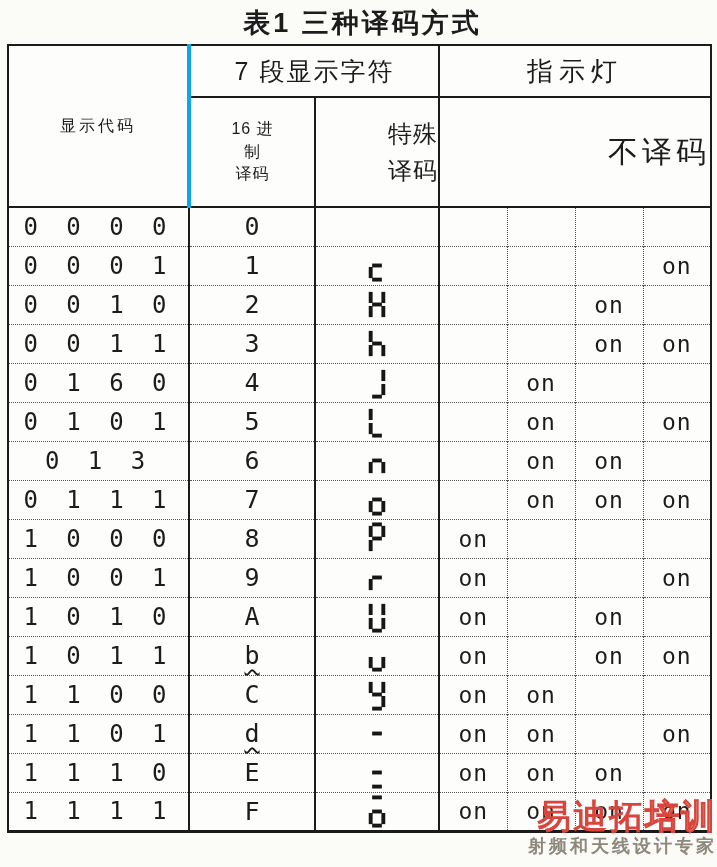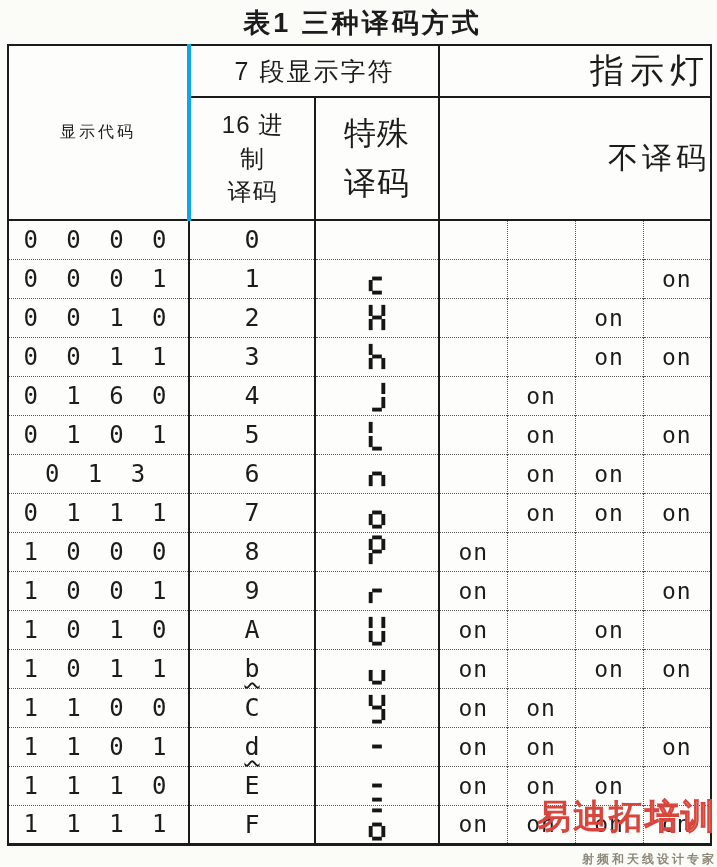--- a/index.html
+++ b/index.html
@@ -15,41 +15,41 @@
   }
   table.decode-table {
     position: absolute; left: 7px; top: 44px; width: 703px;
     border-collapse: collapse; table-layout: fixed; background: #fdfdfb;
     border: 2px solid #1b1b1b; border-bottom-width: 3px;
   }
   th, td { padding: 0; text-align: center; vertical-align: middle; font-weight: normal; }
   thead th { border-bottom: 2px solid #1b1b1b; }
   th.display-code { border-right: 4px solid #0ea5e9; font-size: 16px; letter-spacing: 3px; }
   th.group-7seg { border-right: 2px solid #1b1b1b; height: 52px; font-size: 25px; letter-spacing: 2px; }
-  th.group-lamp { height: 52px; font-size: 34px; letter-spacing: 6px; text-align: right; }
-  th.hex-head { border-right: 2px solid #1b1b1b; height: 123px; font-size: 24px; white-space: pre-line; line-height: 1.4; letter-spacing: 1px; }
-  th.special-head { border-right: 2px solid #1b1b1b; font-size: 32px; white-space: pre-line; line-height: 1.55; letter-spacing: 1px; }
+  th.group-lamp { height: 52px; font-size: 26px; letter-spacing: 6px; }
+  th.hex-head { border-right: 2px solid #1b1b1b; height: 110px; font-size: 16px; white-space: pre-line; line-height: 1.4; letter-spacing: 1px; }
+  th.special-head { border-right: 2px solid #1b1b1b; font-size: 24px; white-space: pre-line; line-height: 1.55; letter-spacing: 1px; text-align: right; }
   th.nodecode-head { font-size: 30px; letter-spacing: 4px; text-align: right; }
   tbody td { height: 39px; border-top: 1px dotted #565656; }
   td.binary-cell {
     font-family: "DejaVu Sans Mono", monospace; font-size: 24px;
     letter-spacing: 7px; border-right: 2px solid #1b1b1b;
   }
   td.hex-cell { font-family: "DejaVu Sans Mono", monospace; font-size: 25px; border-right: 2px solid #1b1b1b; }
   td.special-cell { border-right: 2px solid #1b1b1b; }
   td.lamp-cell { font-family: "DejaVu Sans Mono", monospace; font-size: 23px; letter-spacing: 1px; }
   td.lamp-cell.dotted { border-left: 1px dotted #565656; }
   .wavy { text-decoration: underline wavy 1.5px #1b1b1b; text-underline-offset: 5px; }
   svg.seg-glyph { height: 35px; width: 20px; display: block; margin: 0 auto; }
   svg.seg-glyph line { stroke: #161616; stroke-width: 8; stroke-linecap: butt; }
   .watermark { position: absolute; right: 0px; top: 799px; text-align: right; line-height: 1; }
   .wm-line1 { font-size: 34px; font-weight: bold; letter-spacing: 2px; white-space: nowrap; }
   .wm-main { color: #d8453c; }
   .wm-accent { color: #f0b0a8; -webkit-text-stroke: 1px #d8453c; }
-  .wm-line2 { font-size: 12px; font-weight: bold; color: #8e887c; letter-spacing: 3px; margin-top: 20px; white-space: nowrap; }
+  .wm-line2 { font-size: 18px; font-weight: bold; color: #8e887c; letter-spacing: 3px; margin-top: 4px; white-space: nowrap; }
 </style>
 </head>
 <body>
 
 <div class="page">
   <div class="title">表1  三种译码方式</div>
 
   <table class="decode-table">
     <colgroup>
       <col style="width:181px">

